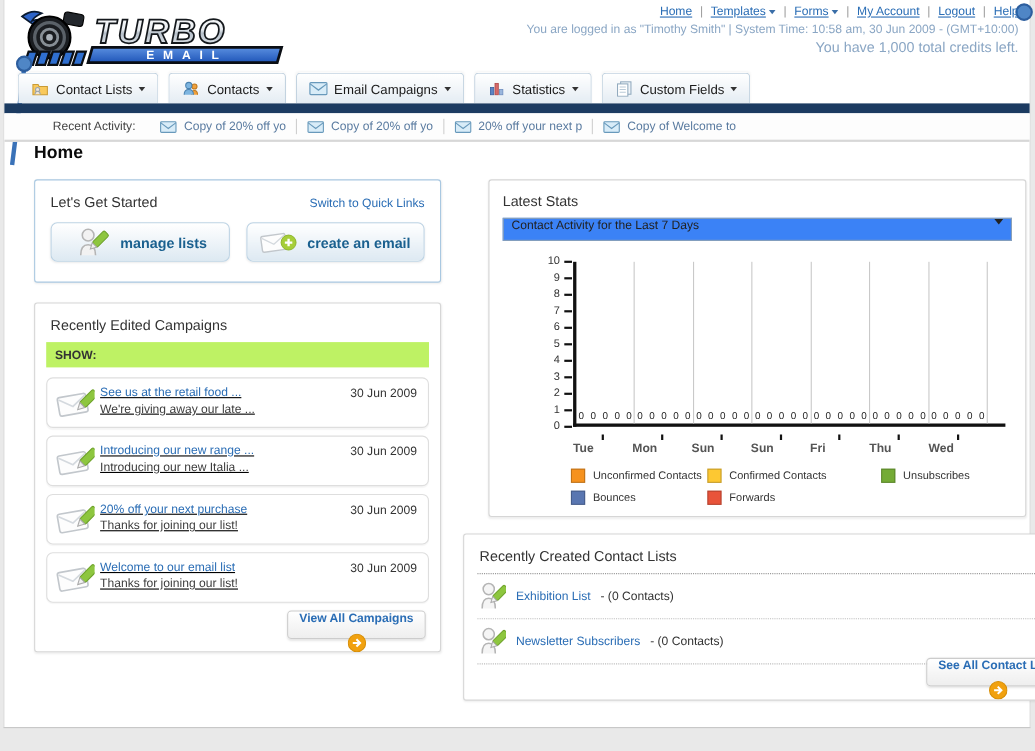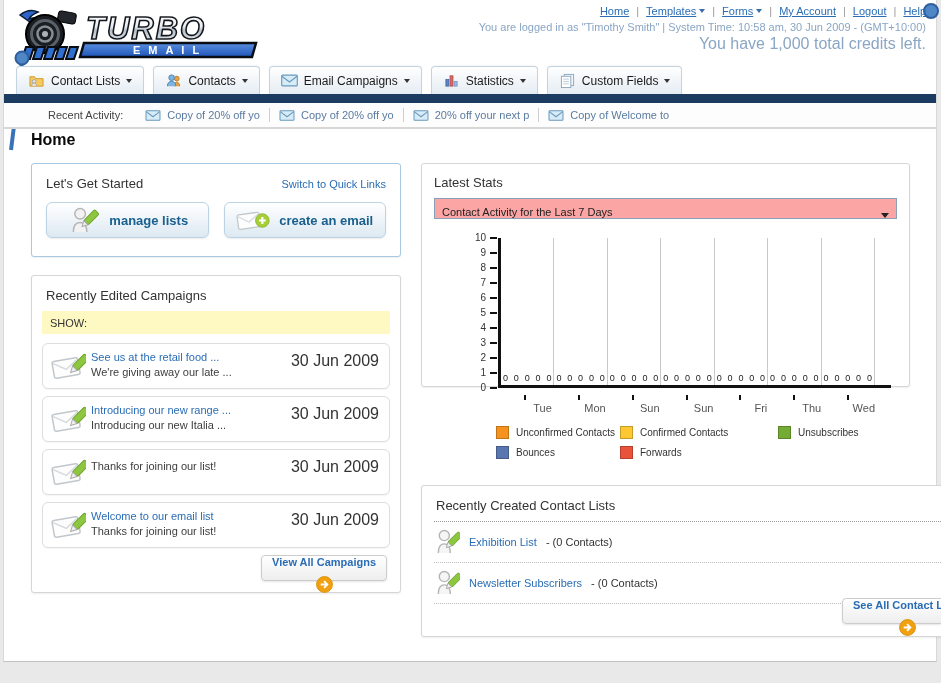--- a/index.html
+++ b/index.html
@@ -13,21 +13,21 @@
   .pin-left { position:absolute; left:1px; top:50px; width:30px; height:106px; }
   .pin-right { position:absolute; right:-3px; top:3px; width:16px; height:16px; border-radius:50%;
                background:#4f86c6; border:2px solid #2d5e9e; }
   .top-nav { position:absolute; right:10px; top:5px; display:flex; align-items:center; gap:7px;
              font-size:11px; }
   .top-nav .nav-link { color:#2a6db5; text-decoration:underline; cursor:pointer; display:flex; align-items:center; gap:3px; }
   .top-nav .sep { color:#9a9a9a; }
   .nav-caret { width:0; height:0; border-left:3px solid transparent; border-right:3px solid transparent;
                border-top:4px solid #3a6ea8; display:inline-block; }
   .login-info { position:absolute; right:10px; top:21px; font-size:11px; color:#8aa6c4; }
-  .credits-info { position:absolute; right:10px; top:35px; font-size:16px; color:#8aa6c4; }
+  .credits-info { position:absolute; right:10px; top:35px; font-size:13px; color:#8aa6c4; }
 
   
   .menu-tabs { position:absolute; left:12px; top:63px; right:0; height:31px; display:flex;
                align-items:flex-end; gap:9px; }
   .mtab { height:28px; display:flex; align-items:center; gap:6px; padding:0 11px;
           border:1px solid #c3d3e0; border-bottom:none; border-radius:4px 4px 0 0;
           background:linear-gradient(#ffffff,#e4ecf3); font-size:12px; color:#1a1a1a; cursor:pointer;
           box-shadow:0 -1px 2px rgba(0,0,0,0.04); }
   .mtab .ticon { width:17px; height:15px; display:inline-flex; }
   .mtab .ticon svg { width:100%; height:100%; }
@@ -46,77 +46,77 @@
   .act-ic svg { width:100%; height:100%; }
   .act-text { color:#5a7ba0; }
   .act-sep { width:1px; height:14px; background:#cfcfcf; margin:0 9px; }
 
   .page-title { position:absolute; left:27px; top:131px; font-size:16px; font-weight:bold; color:#0a0a0a; }
 
   
   .panel { position:absolute; background:#fff; border-radius:3px; box-shadow:0 1px 2px rgba(0,0,0,0.07); }
   .panel-start     { left:27px;  top:163px; width:370px; height:94px;  border:1px solid #a9c8e1; padding:12px 14px; }
   .panel-campaigns { left:27px;  top:275px; width:370px; height:318px; border:1px solid #d6d6d6; }
-  .panel-stats     { left:417px; top:163px; width:489px; height:224px; border:1px solid #d6d6d6; padding:11px 12px 0 12px; }
+  .panel-stats     { left:440px; top:163px; width:489px; height:307px; border:1px solid #d6d6d6; padding:11px 12px 0 12px; }
   .panel-lists     { left:417px; top:485px; width:567px; height:152px; border:1px solid #d6d6d6; }
   .panel-title { font-size:13px; color:#333; }
   .pt-pad { padding:12px 12px 0 14px; }
 
   
   .gs-head { display:flex; justify-content:space-between; align-items:baseline;text-align:right; }
   .link { color:#2a6db5; cursor:pointer; }
   .small { font-size:11px; }
   .gs-buttons { display:flex; gap:15px; margin-top:11px; }
   .gs-btn { flex:1; height:36px; border:1px solid #bdd3e4; border-radius:6px;
             background:linear-gradient(#ffffff,#dde9f2); display:flex; align-items:center; justify-content:center;
             gap:9px; cursor:pointer; box-shadow:0 1px 2px rgba(0,0,0,0.08); }
   .gs-icon { width:34px; height:27px; display:inline-flex; }
   .gs-icon svg { width:100%; height:100%; }
   .gs-label { font-size:13px; font-weight:bold; color:#1a608f; }
 
   
-  .camp-tabs { margin:8px 10px 0 10px; height:23px; background:#fef9c3; display:flex; align-items:center;
-               padding:0 8px; font-size:11px; }
+  .camp-tabs { margin:8px 10px 0 10px; height:23px; background:#bef264; display:flex; align-items:center;
+               padding:0 8px; font-size:11px;font-weight:bold; }
   .show-label { color:#333; margin-right:8px; }
   .ctab { color:#2a6db5; cursor:pointer; margin-right:16px; }
   .ctab.active { background:#fff; color:#1a5e8c; border-radius:3px; padding:2px 8px; margin-right:12px; }
-  .camp-list { margin:9px 10px 16px 10px; }
+  .camp-list { margin:9px 10px 16px 10px;text-decoration:underline; }
   .camp-card { position:relative; height:46px; border:1px solid #dedede; border-radius:6px; margin-bottom:7px;
                padding:7px 8px 0 48px; cursor:pointer; background:#fff; box-shadow:0 1px 1px rgba(0,0,0,0.04); }
   .camp-ic { position:absolute; left:7px; top:7px; width:36px; height:31px; }
   .camp-ic svg { width:100%; height:100%; }
   .camp-title { font-size:11px; color:#2a6db5; }
   .camp-sub { font-size:11px; color:#3d3d3d; margin-top:3px; }
-  .camp-date { position:absolute; right:10px; top:8px; font-size:16px; color:#333; }
+  .camp-date { position:absolute; right:10px; top:8px; font-size:11px; color:#333; }
   .panel-btn { position:absolute; height:26px; border:1px solid #cccccc; border-radius:4px;
                background:linear-gradient(#ffffff,#eeeeee); display:flex; align-items:center; gap:8px;
                padding:0 10px; cursor:pointer; font-size:11px; font-weight:bold; color:#2a6db5;
                box-shadow:0 1px 2px rgba(0,0,0,0.1);flex-direction:column; }
   .view-all { right:13px; bottom:11px; }
   .see-all { right:14px; bottom:12px; }
   .oarrow { width:17px; height:17px; display:inline-flex; }
   .oarrow svg { width:100%; height:100%; }
 
   
-  .stats-select { margin-top:8px; height:21px; border:1px solid #8aa0b8; background:#fca5a5; display:flex;
-                  align-items:flex-end; justify-content:space-between; padding:0 7px; font-size:11px; color:#222;
+  .stats-select { margin-top:8px; height:21px; border:1px solid #8aa0b8; background:#3b82f6; display:flex;
+                  align-items:flex-start; justify-content:space-between; padding:0 7px; font-size:11px; color:#222;
                   cursor:pointer; }
   .sel-caret { width:0; height:0; border-left:4px solid transparent; border-right:4px solid transparent;
                border-top:5px solid #222; }
   .chart { position:relative; height:192px; margin-top:9px; }
   .ytick { position:absolute; left:14px; width:38px; text-align:right; font-size:10px; color:#333; }
   .ydash { position:absolute; left:56px; width:7px; height:2px; background:#111; }
   .plot { position:absolute; left:64px; right:6px; top:10px; height:150px;
           border-left:3px solid #111; border-bottom:3px solid #111; }
   .groups { position:absolute; left:0; top:0; bottom:0; right:16px; display:flex; }
   .group { flex:1; border-right:1px solid #c9c9c9; position:relative; }
   .zeros { position:absolute; left:2px; right:2px; bottom:2px; display:flex; justify-content:space-between;
            font-size:9px; color:#222; }
   .xrow { position:absolute; left:64px; right:6px; top:167px; display:flex; padding-right:16px; }
-  .xcell { flex:1; text-align:right; }
+  .xcell { flex:1; text-align:left;font-weight:bold; }
   .xtickmark { width:2px; height:5px; background:#111; margin:0 auto; }
   .xlabel { font-size:11px; color:#555; margin-top:2px; }
   .legend { margin:6px 0 0 62px; display:grid; grid-template-columns:124px 158px auto; row-gap:7px;text-align:right; }
   .legend-item { display:flex; align-items:center; gap:7px; }
   .swatch { width:13px; height:13px; border:1px solid rgba(0,0,0,0.22); flex:0 0 13px; }
   .leg-label { font-size:10px; color:#333; }
 
   
   .dotted { border-bottom:1px dotted #9a9a9a; padding-bottom:8px; margin:0 12px; padding-left:2px; padding-top:12px; }
   .cl-item { display:flex; align-items:center; gap:9px; margin:0 12px; padding:7px 2px;
@@ -382,20 +382,21 @@
             <span class="camp-ic"><svg viewBox="0 0 36 30">
                 <g transform="rotate(-10 16 16)">
                   <rect x="3" y="8" width="26" height="17" rx="2" fill="#fdfdfd" stroke="#c2c7cc" stroke-width="1.5"></rect>
                   <path d="M4 10 L16 18 L28 10" fill="none" stroke="#d4d9de" stroke-width="1.5"></path>
                 </g>
                 <g transform="rotate(45 26 15)">
                   <rect x="23" y="0" width="7" height="17" rx="1.5" fill="#8dc63f" stroke="#6fa32c"></rect>
                   <path d="M23.2 17 l3.2 6 l3.2 -6 z" fill="#f0f0f0" stroke="#aaa"></path>
                 </g>
               </svg></span>
+            <div class="camp-title">20% off your next purchase</div>
             <div class="camp-sub">Thanks for joining our list!</div>
             <div class="camp-date">30 Jun 2009</div>
           </div>
           <div class="camp-card">
             <span class="camp-ic"><svg viewBox="0 0 36 30">
                 <g transform="rotate(-10 16 16)">
                   <rect x="3" y="8" width="26" height="17" rx="2" fill="#fdfdfd" stroke="#c2c7cc" stroke-width="1.5"></rect>
                   <path d="M4 10 L16 18 L28 10" fill="none" stroke="#d4d9de" stroke-width="1.5"></path>
                 </g>
                 <g transform="rotate(45 26 15)">

